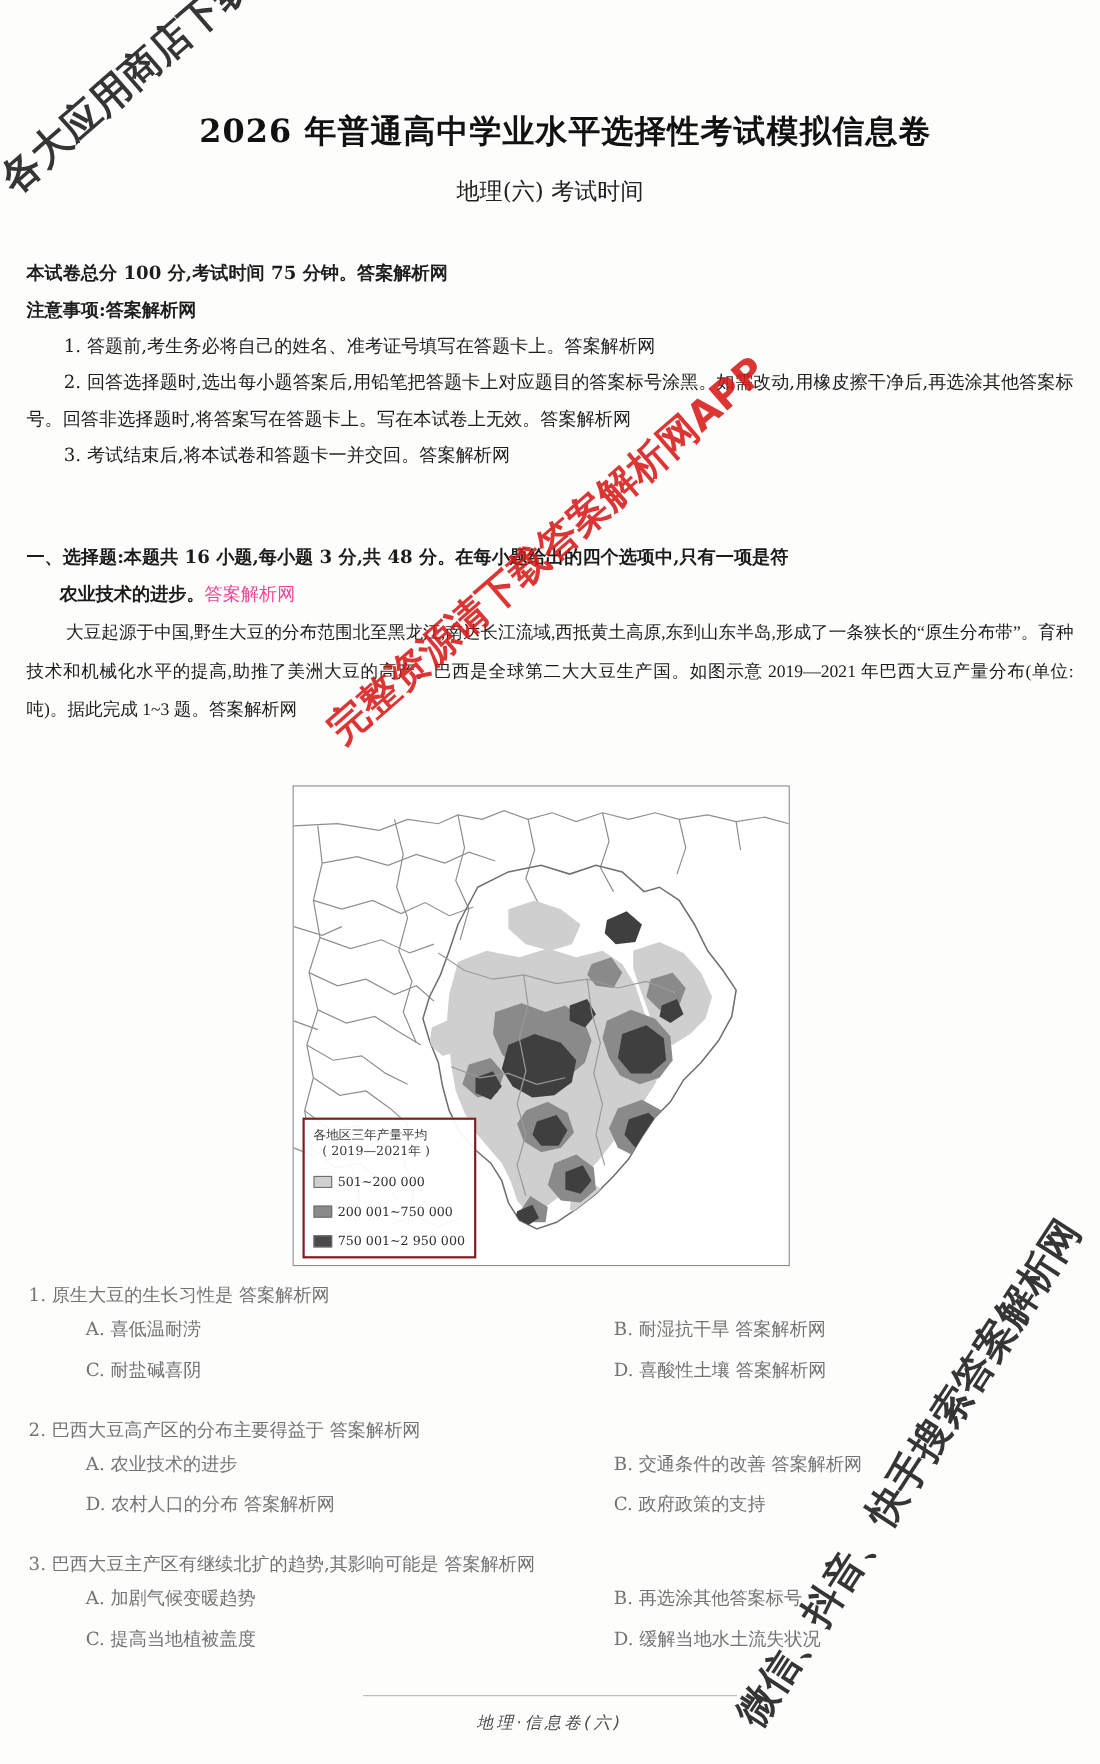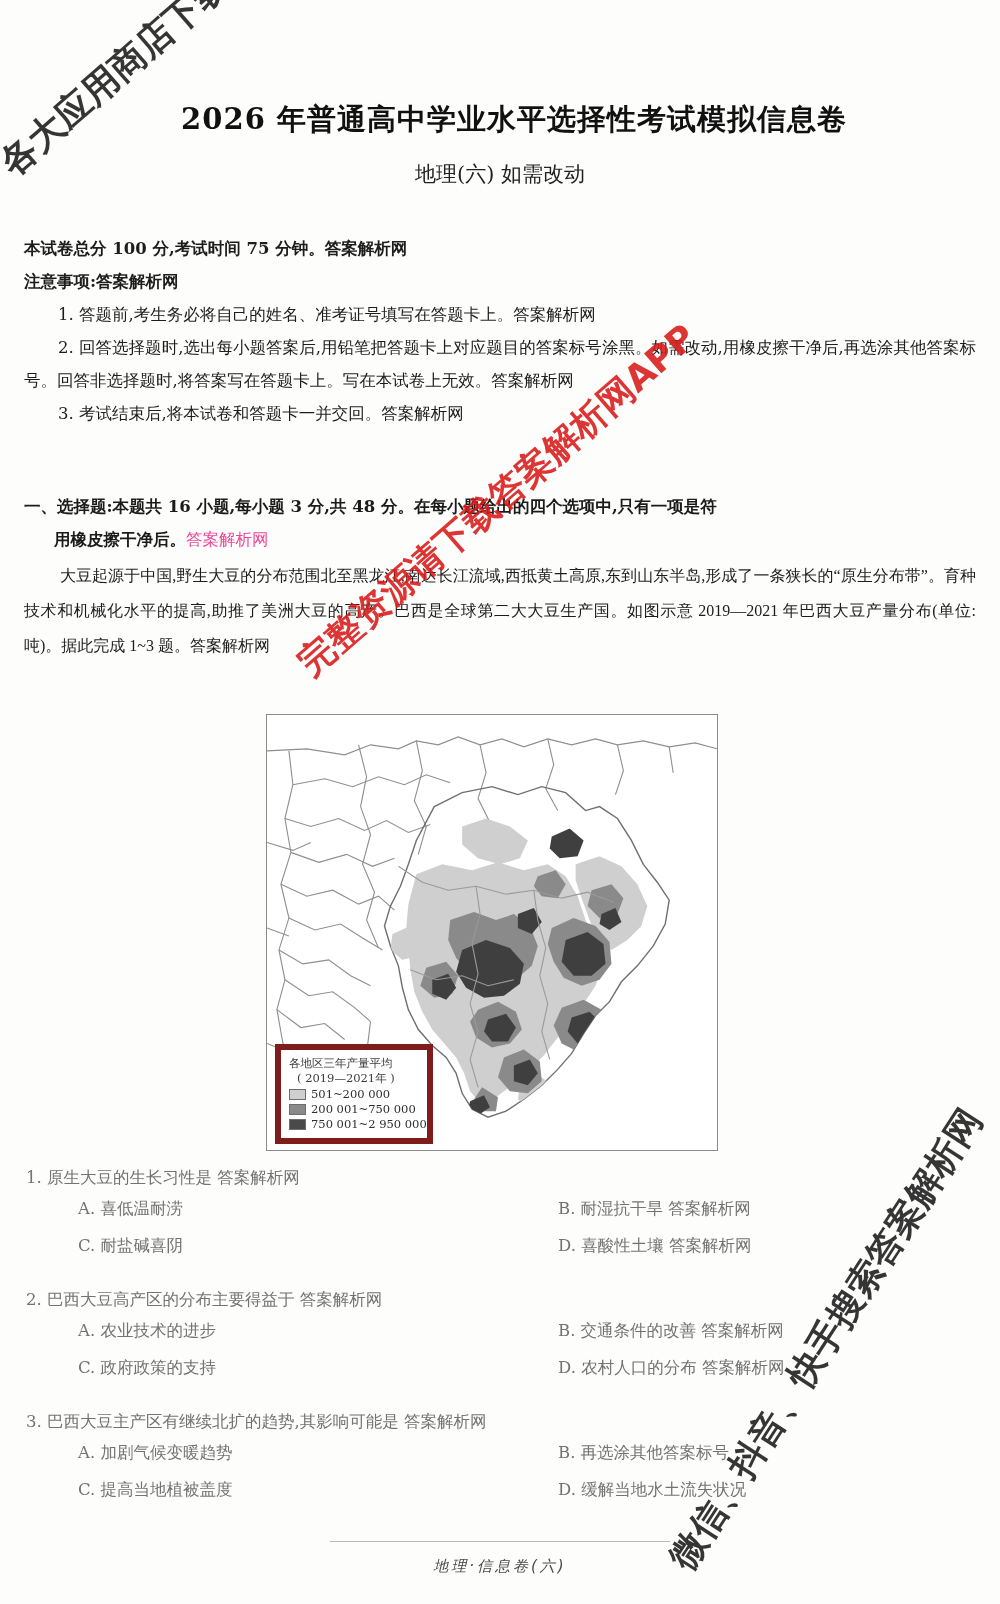--- a/index.html
+++ b/index.html
@@ -100,42 +100,42 @@
     overflow: hidden;
   }
   .figure svg { display: block; width: 100%; height: 100%; }
 
   
   .legend {
     position: absolute;
     left: 8px;
     bottom: 6px;
     width: 158px;
-    border: 6px solid #7f1d1d;
+    border: 2px solid #7f1d1d;
     background: rgba(255,255,255,0.93);
     padding: 6px 6px 7px 8px;
   }
   .legend-title {
     font-size: 11.5px;
     line-height: 15px;
     color: #3c3c3c;
     white-space: nowrap;
   }
   .legend-sub {
     font-size: 11.5px;
     line-height: 15px;
     color: #3c3c3c;
     padding-left: 8px;
     white-space: nowrap;
   }
   .legend-row {
     display: flex;
     align-items: center;
     gap: 5px;
-    margin-top: 2px;
+    margin-top: 14px;
   }
   .swatch {
     width: 17px; height: 11px;
     border: 1px solid #6e6e6e;
     flex: 0 0 auto;
   }
   .legend-label {
     font-size: 11.5px;
     line-height: 13px;
     color: #2e2e2e;
@@ -217,34 +217,34 @@
     transform: rotate(-57deg);
     transform-origin: left bottom;
   }
 </style>
 </head>
 <body>
 
 <div class="page"></div>
 
 <div class="doc-title">2026 年普通高中学业水平选择性考试模拟信息卷</div>
-<div class="doc-subtitle">地理(六) 如需改动</div>
+<div class="doc-subtitle">地理(六) 考试时间</div>
 
 <div class="instructions">
   <div class="ins-line ins-bold">本试卷总分 100 分,考试时间 75 分钟。答案解析网</div>
   <div class="ins-line ins-bold">注意事项:答案解析网</div>
   <div class="ins-indent">1. 答题前,考生务必将自己的姓名、准考证号填写在答题卡上。答案解析网</div>
   <div class="ins-flow">2. 回答选择题时,选出每小题答案后,用铅笔把答题卡上对应题目的答案标号涂黑。如需改动,用橡皮擦干净后,再选涂其他答案标号。回答非选择题时,将答案写在答题卡上。写在本试卷上无效。答案解析网</div>
   <div class="ins-indent">3. 考试结束后,将本试卷和答题卡一并交回。答案解析网</div>
 </div>
 
 <div class="section-head">
   <span>一、选择题:本题共 16 小题,每小题 3 分,共 48 分。在每小题给出的四个选项中,只有一项是符</span>
   <span class="cont">
-    <span>用橡皮擦干净后。</span><span class="tag-light">答案解析网</span>
+    <span>农业技术的进步。</span><span class="tag-light">答案解析网</span>
   </span>
 </div>
 
 <div class="passage">大豆起源于中国,野生大豆的分布范围北至黑龙江,南达长江流域,西抵黄土高原,东到山东半岛,形成了一条狭长的“原生分布带”。育种技术和机械化水平的提高,助推了美洲大豆的高产。巴西是全球第二大大豆生产国。如图示意 2019—2021 年巴西大豆产量分布(单位:吨)。据此完成 1~3 题。答案解析网</div>
 
 <div class="figure">
   <svg viewBox="0 0 452 437" preserveAspectRatio="none">
     <defs>
       <clipPath id="brazilClip">
         <path d="M168,92 L196,78 L226,72 L252,80 L276,72 L300,78 L320,96 L334,92 L352,104
@@ -367,22 +367,22 @@
       <div class="opt">C. 耐盐碱喜阴</div>
       <div class="opt">D. 喜酸性土壤 答案解析网</div>
     </div>
   </div>
 
   <div class="question">
     <div class="q-stem">2. 巴西大豆高产区的分布主要得益于 答案解析网</div>
     <div class="q-options">
       <div class="opt">A. 农业技术的进步</div>
       <div class="opt">B. 交通条件的改善 答案解析网</div>
+      <div class="opt">D. 农村人口的分布 答案解析网</div>
       <div class="opt">C. 政府政策的支持</div>
-      <div class="opt">D. 农村人口的分布 答案解析网</div>
     </div>
   </div>
 
   <div class="question">
     <div class="q-stem">3. 巴西大豆主产区有继续北扩的趋势,其影响可能是 答案解析网</div>
     <div class="q-options">
       <div class="opt">A. 加剧气候变暖趋势</div>
       <div class="opt">B. 再选涂其他答案标号</div>
       <div class="opt">C. 提高当地植被盖度</div>
       <div class="opt">D. 缓解当地水土流失状况</div>

